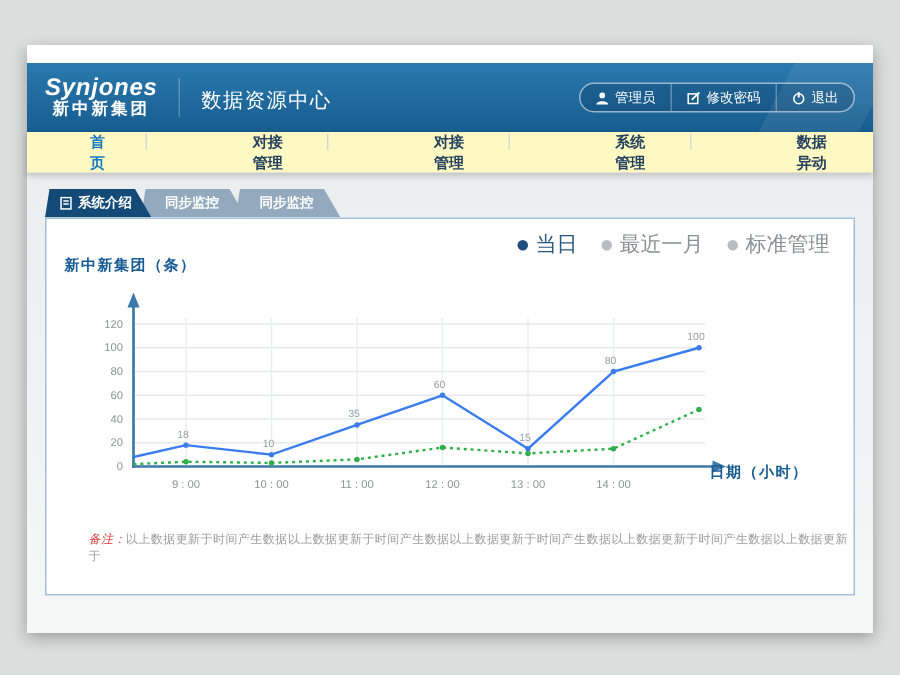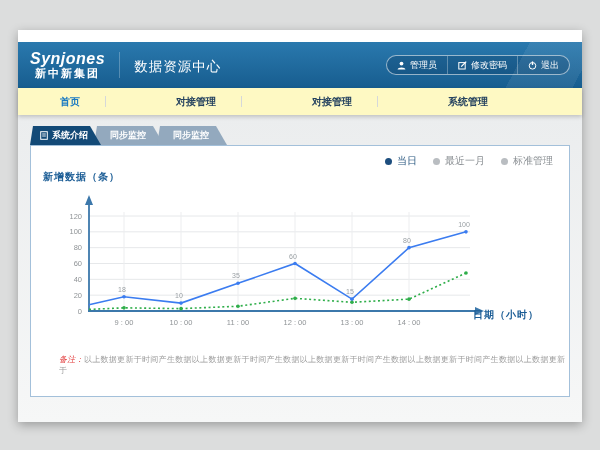--- a/index.html
+++ b/index.html
@@ -33,21 +33,21 @@
   .tabs { display:flex; margin-left:12px; height:19px; align-items:flex-end;text-align:center; }
   .tab { height:19px; line-height:19px; font-size:9px; font-weight:bold; color:#fff; padding:0 13px 0 10px; margin-right:-7px; clip-path:polygon(0 100%, 3px 0, calc(100% - 11px) 0, 100% 100%); display:flex; align-items:center; gap:4px; cursor:pointer; }
   .tab.inactive { background:#93a9be; padding:0 18px 0 16px; }
   .tab.active { background:#134a77; z-index:2; position:relative; }
   .tab .doc-icon svg { display:block; }
 
   
   .panel { position:relative; margin:0 12px; height:252px; background:#fff; border:1px solid #a3c0da; }
 
   .range-group { position:absolute; top:8px; right:16px; display:flex; gap:16px; align-items:center; }
-  .range-opt { display:flex; align-items:center; gap:5px; font-size:10px; color:#8a8f93; cursor:pointer; }
+  .range-opt { display:flex; align-items:center; gap:5px; font-size:14px; color:#8a8f93; cursor:pointer; }
   .range-opt .dot { width:7px; height:7px; border-radius:50%; background:#b9bdc1; }
   .range-opt.selected { color:#27567f; }
   .range-opt.selected .dot { background:#1d4e7e; }
 
   .y-axis-title { position:absolute; left:12px; top:24px; font-size:10px; font-weight:bold; color:#1a5c95; letter-spacing:1px; }
   .x-axis-title { position:absolute; left:442px; top:162px; font-size:10px; font-weight:bold; color:#1a5c95; letter-spacing:1px; }
 
   .chart-wrap { position:absolute; left:14px; top:38px; width:445px; height:145px; }
 
   .series-legend { position:absolute; right:12px; top:86px; }
@@ -102,20 +102,21 @@
         <span>退出</span>
       </div>
     </div>
   </div>
 
   <div class="nav">
     <div class="nav-item active"><span>首页</span></div>
     <div class="nav-item"><span>对接管理</span></div>
     <div class="nav-item"><span>对接管理</span></div>
     <div class="nav-item"><span>系统管理</span></div>
+    <div class="nav-item"><span>数据异动</span></div>
   </div>
 
   <div class="content">
     <div class="tabs">
       <div class="tab active">
         <span class="doc-icon">
             <svg width="8" height="9" viewBox="0 0 8 9">
               <rect x="0.7" y="0.7" width="6.6" height="7.6" fill="none" stroke="#fff" stroke-width="1"></rect>
               <line x1="2.2" y1="3" x2="5.8" y2="3" stroke="#fff" stroke-width="0.9"></line>
               <line x1="2.2" y1="5" x2="5.8" y2="5" stroke="#fff" stroke-width="0.9"></line>
@@ -140,21 +141,21 @@
         <div class="range-opt">
             <span class="dot"></span>
             <span>最近一月</span>
           </div>
         <div class="range-opt">
             <span class="dot"></span>
             <span>标准管理</span>
           </div>
       </div>
 
-      <div class="y-axis-title">新增数据（条）</div>
+      <div class="y-axis-title">新中新集团（条）</div>
 
       <div class="chart-wrap">
         <svg id="chart-svg" width="445" height="145" viewBox="0 0 445 145">
             <text x="37" y="129.5" text-anchor="end" fill="#8f9396" font-size="7.5">0</text>
             <line x1="44" y1="111.16666666666667" x2="425" y2="111.16666666666667" stroke="#e6e8ea" stroke-width="1"></line>
             <text x="37" y="113.66666666666667" text-anchor="end" fill="#8f9396" font-size="7.5">20</text>
             <line x1="44" y1="95.33333333333334" x2="425" y2="95.33333333333334" stroke="#e6e8ea" stroke-width="1"></line>
             <text x="37" y="97.83333333333334" text-anchor="end" fill="#8f9396" font-size="7.5">40</text>
             <line x1="44" y1="79.5" x2="425" y2="79.5" stroke="#e6e8ea" stroke-width="1"></line>
             <text x="37" y="82" text-anchor="end" fill="#8f9396" font-size="7.5">60</text>

